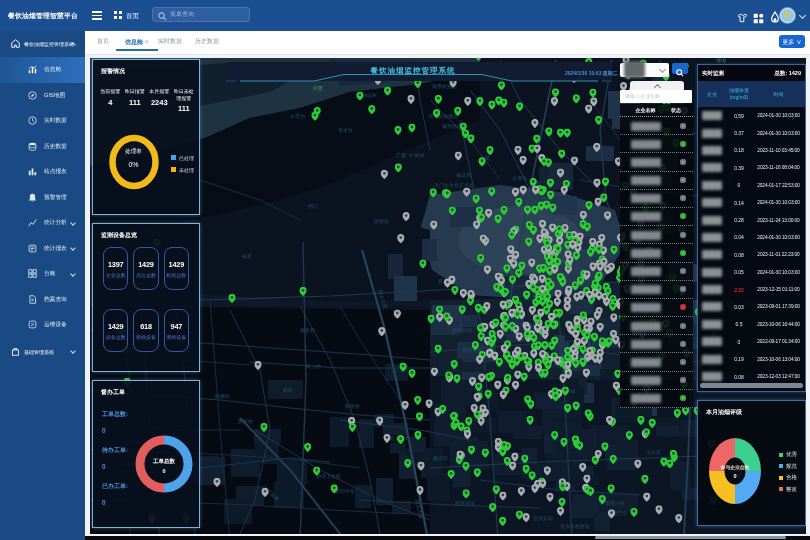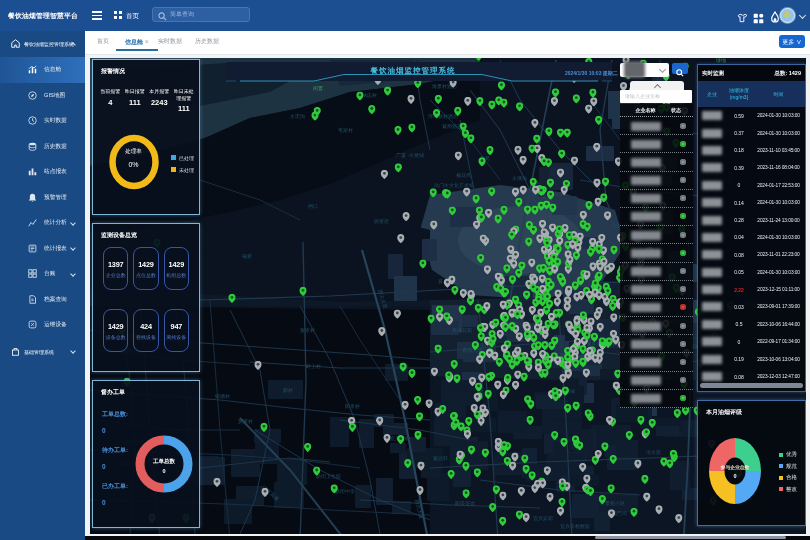--- a/index.html
+++ b/index.html
@@ -1255,21 +1255,21 @@
           </div>
      <div class="bx">
             <div class="n">1429</div>
             <div class="t">机组总数</div>
           </div>
      <div class="bx">
             <div class="n">1429</div>
             <div class="t">设备总数</div>
           </div>
      <div class="bx">
-            <div class="n">424</div>
+            <div class="n">618</div>
             <div class="t">在线设备</div>
           </div>
      <div class="bx">
             <div class="n">947</div>
             <div class="t">离线设备</div>
           </div>
    </div>
   </div>
   <div class="panel" id="p3">
    <div class="ptitle">督办工单</div>

